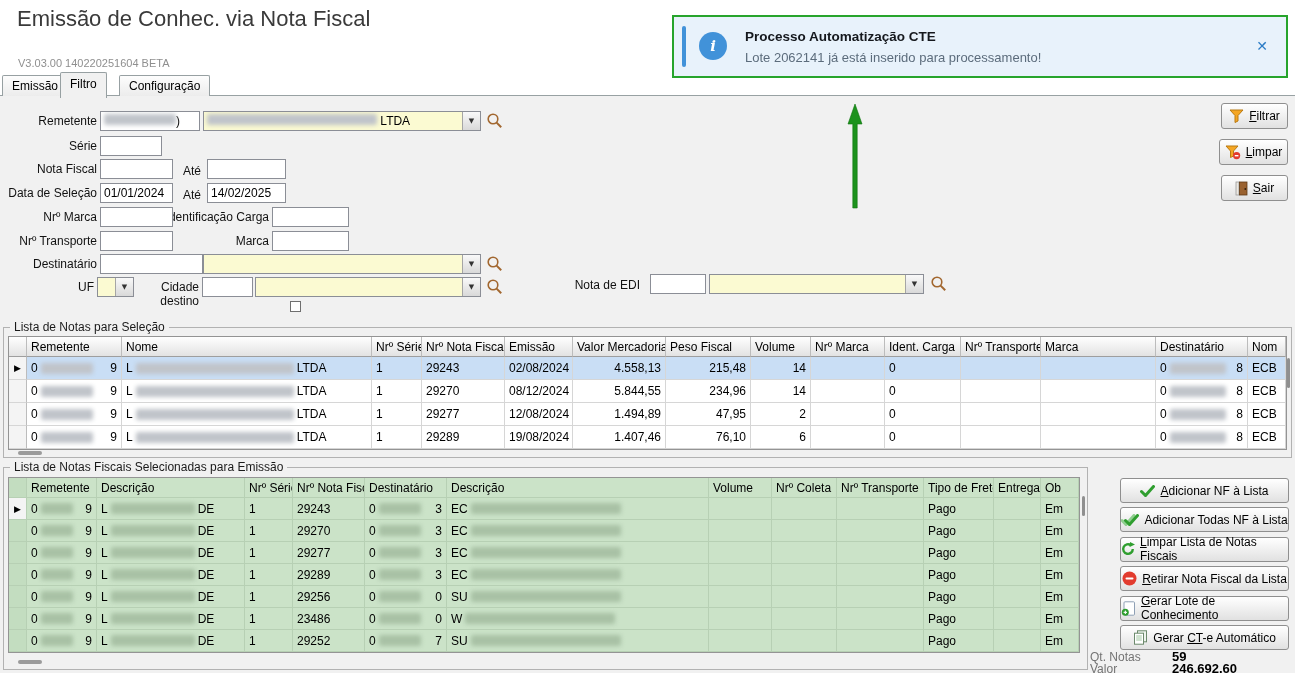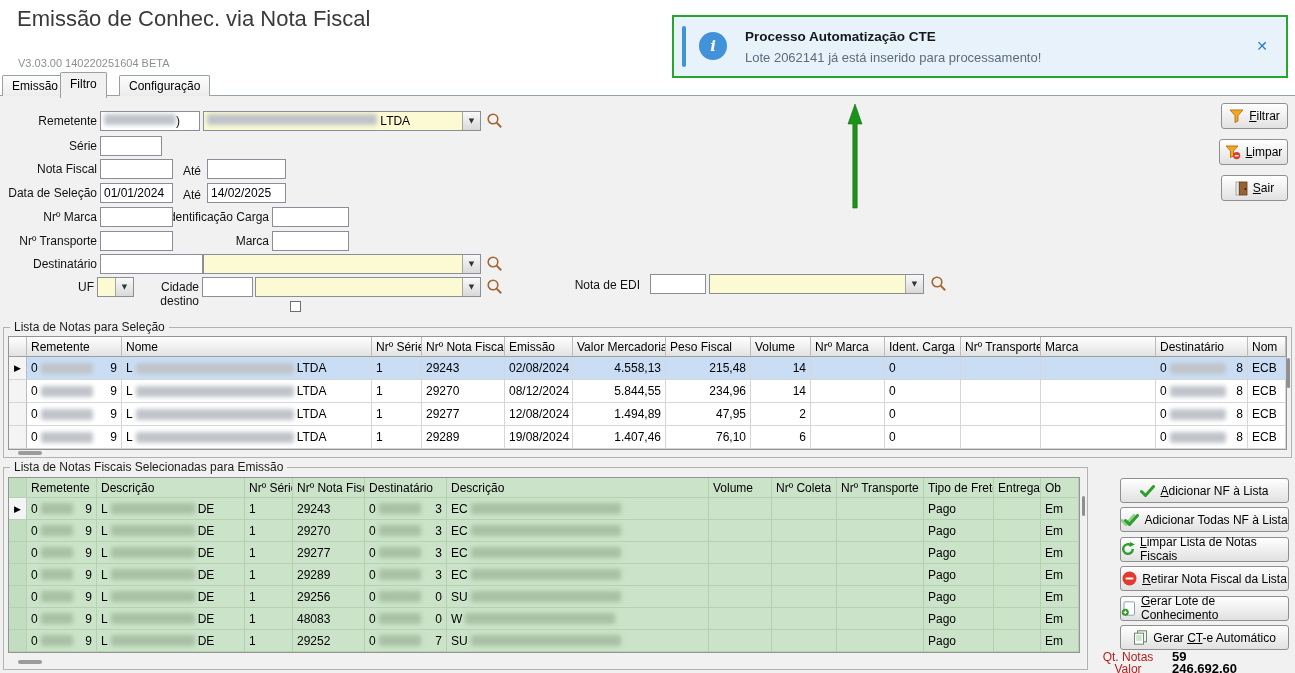--- a/index.html
+++ b/index.html
@@ -61,21 +61,21 @@
   .sel1{background:#f4f4f4 !important;border-right:1px solid #bcbcbc;font-size:9px;justify-content:center;padding:0;}
   .sel2{background:#c3ddc0 !important;border-right:1px solid #a9c4a6;font-size:9px;justify-content:center;padding:0;}
   .t2 .grow.selected .sel2{background:#f4f4f4 !important;}
   .num{justify-content:flex-end;}
   .rd{display:inline-block;height:11px;border-radius:2px;filter:blur(2px);background:#c0c4ca;flex:none;}
   .rd.g{background:#a8c1a5;}
   
   .hsb{position:absolute;height:4px;background:#9b9b9b;border-radius:2px;}
   .vsb{position:absolute;width:3px;background:#8f8f8f;border-radius:2px;}
   
-  .totlab{position:absolute;font-size:12px;color:#b91c1c;text-align:center;}
+  .totlab{position:absolute;font-size:12px;color:#737373;text-align:left;}
   .totval{position:absolute;font-size:13px;font-weight:bold;color:#000;}
   u{text-underline-offset:1px;}
 </style>
 </head>
 <body>
 
 <div id="app">
   <div class="panel"></div>
 
   <div class="title">Emissão de Conhec. via Nota Fiscal</div>
@@ -510,21 +510,21 @@
           <span>0</span>
           <span class="rd g" style="width:32px"></span>
           <span style="margin-left:auto">9</span>
         </div>
         <div class="gc " style="width:148px">
           <span>L</span>
           <span class="rd g" style="width:84px"></span>
           <span>DE</span>
         </div>
         <div class="gc " style="width:48px">1</div>
-        <div class="gc " style="width:72px">48083</div>
+        <div class="gc " style="width:72px">23486</div>
         <div class="gc " style="width:82px">
           <span>0</span>
           <span class="rd g" style="width:42px"></span>
           <span style="margin-left:auto">0</span>
         </div>
         <div class="gc " style="width:262px">
           <span>W</span>
           <span class="rd g" style="width:150px"></span>
         </div>
         <div class="gc " style="width:63px"></div>

